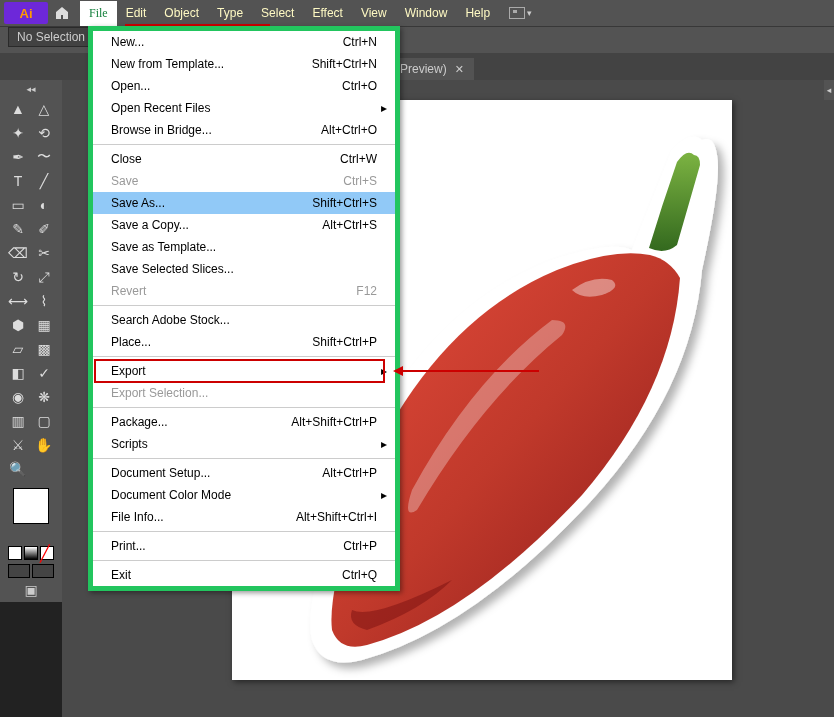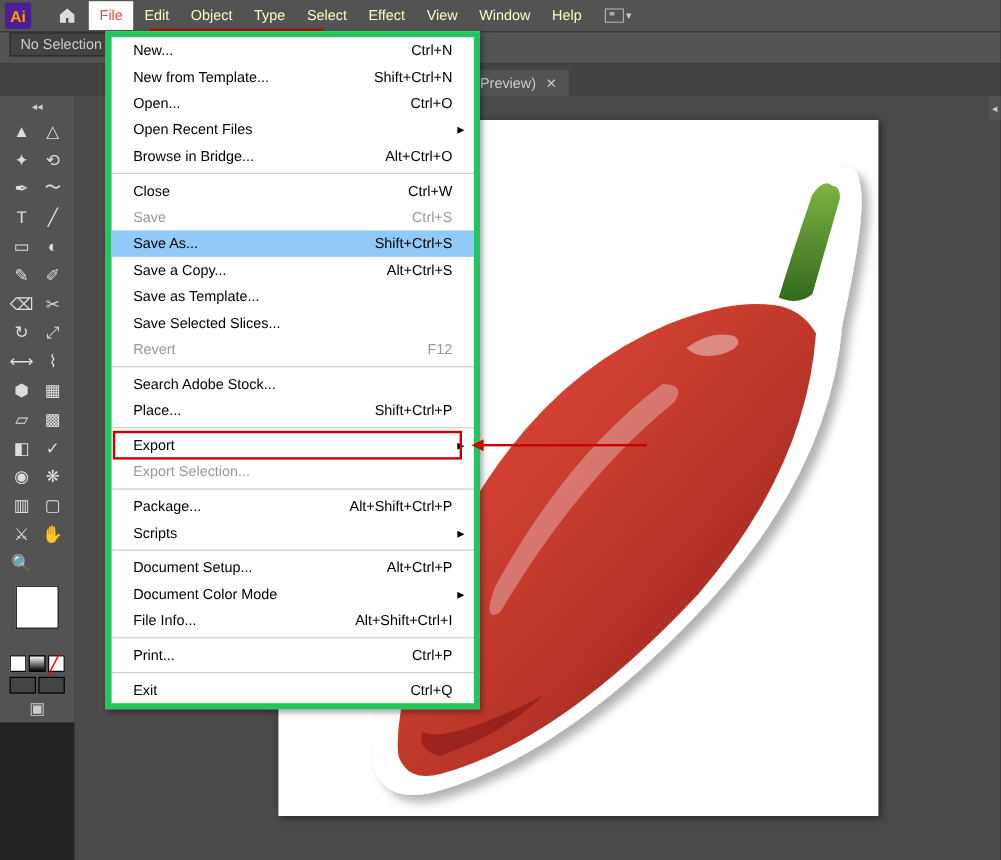--- a/index.html
+++ b/index.html
@@ -1,22 +1,22 @@
 <!DOCTYPE html>
 <html><head>
 <meta charset="utf-8">
 <style>
 * { margin:0; padding:0; box-sizing:border-box; font-family:"Segoe UI",Tahoma,sans-serif; font-size:12px; }
 body { background:#222; width:834px; height:717px; overflow:hidden; position:relative; }
 .titlebar { height:26px; background:#535353; display:flex; align-items:center; padding:0 4px; }
-.ai-logo { width:22px; height:22px; background:#4c1d95; color:#ff9a00; display:flex; align-items:center; justify-content:center; font-weight:bold; border-radius:2px; margin-right:22px; font-size:13px; }
+.ai-logo { width:44px; height:22px; background:#6d28d9; color:#ff9a00; display:flex; align-items:center; justify-content:center; font-weight:bold; border-radius:2px; margin-right:6px; font-size:13px; }
 .home-icon { color:#ddd; margin-right:10px; }
 .menubar { display:flex; }
 .menu-item { color:#fef9c3; padding:5px 9px; cursor:default; }
-.menu-item.active { background:#fff; color:#ef4444; }
+.menu-item.active { background:#fff; color:#15803d;font-family:Liberation Serif, serif; }
 .menu-underline { position:absolute; top:24px; left:125px; width:145px; height:2px; background:#c00; }
 .controlbar { height:27px; background:#535353; border-top:1px solid #383838; display:flex; align-items:flex-start; padding:0 8px; color:#ccc; }
 .no-sel { background:#424242; border:1px solid #2a2a2a; padding:2px 8px; margin-right:20px; }
 .control-group { display:flex; align-items:center; gap:4px; margin-left:auto; }
 .dropdown { background:#3a3a3a; border:1px solid #2a2a2a; color:#ccc; padding:1px 18px 1px 4px; position:relative; font-size:11px; }
 .dropdown::after { content:"▾"; position:absolute; right:3px; top:1px; font-size:9px; }
 .doc-setup { background:#424242; border:1px solid #2a2a2a; color:#ccc; padding:3px 10px; font-size:11px; }
 .tabbar { height:27px; background:#434343; display:flex; align-items:flex-end; }
 .doc-tab { background:#535353; color:#ccc; padding:4px 10px; display:flex; align-items:center; gap:8px; margin-left:390px; font-size:11px; }
 .close-x { font-size:11px; }

